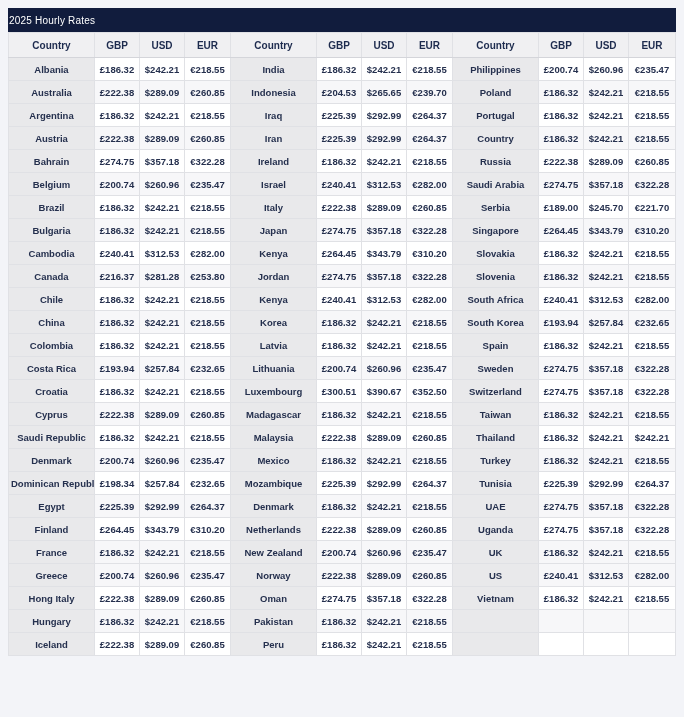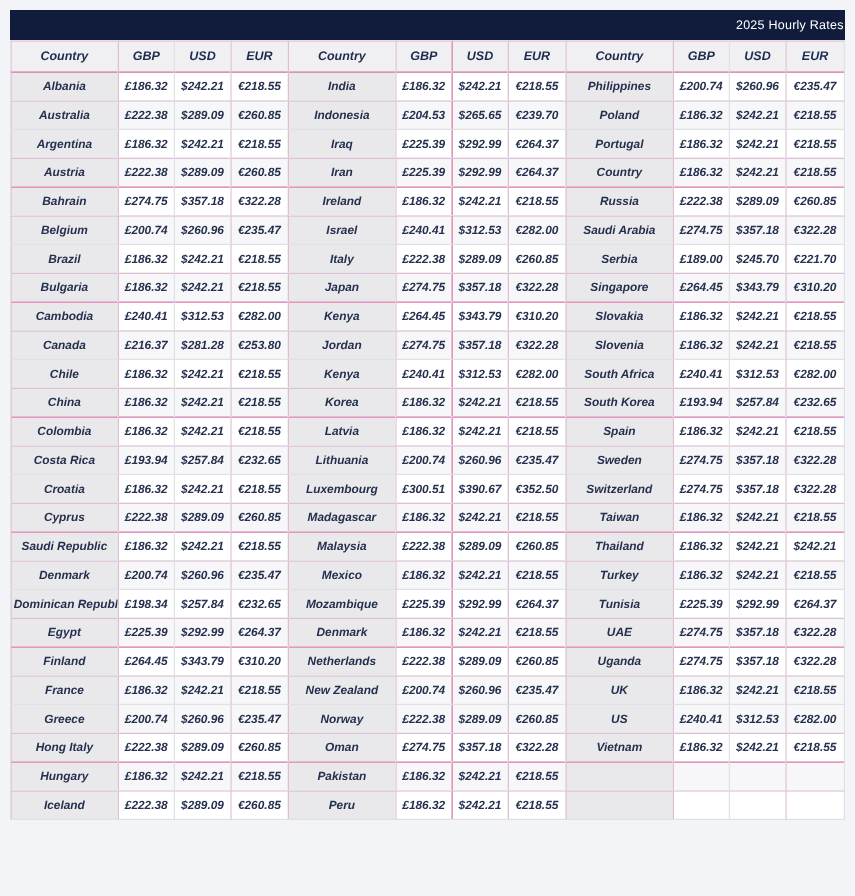--- a/index.html
+++ b/index.html
@@ -15,33 +15,32 @@
     position: absolute;
     left: 8px;
     top: 8px;
     width: 668px;
   }
   .title-bar {
     background: #111c3d;
     color: #ffffff;
     height: 24px;
     line-height: 24px;
-    text-align: right;
+    text-align: left;
     font-size: 10px;
     font-weight: 400;
     letter-spacing: 0.2px;
     border: 1px solid #111c3d;
     box-sizing: border-box;
   }
   table.rates {
     border-collapse: collapse;
     table-layout: fixed;
     width: 668px;
-    background: #ec4899;
-    font-style: italic;
+    background: #c4b5fd;
   }
   table.rates th, table.rates td {
     border: 1px solid #e0e1e5;
     text-align: center;
     vertical-align: middle;
     overflow: hidden;
     white-space: nowrap;
     color: #25304e;
     height: 23px;
     padding: 0 2px;

